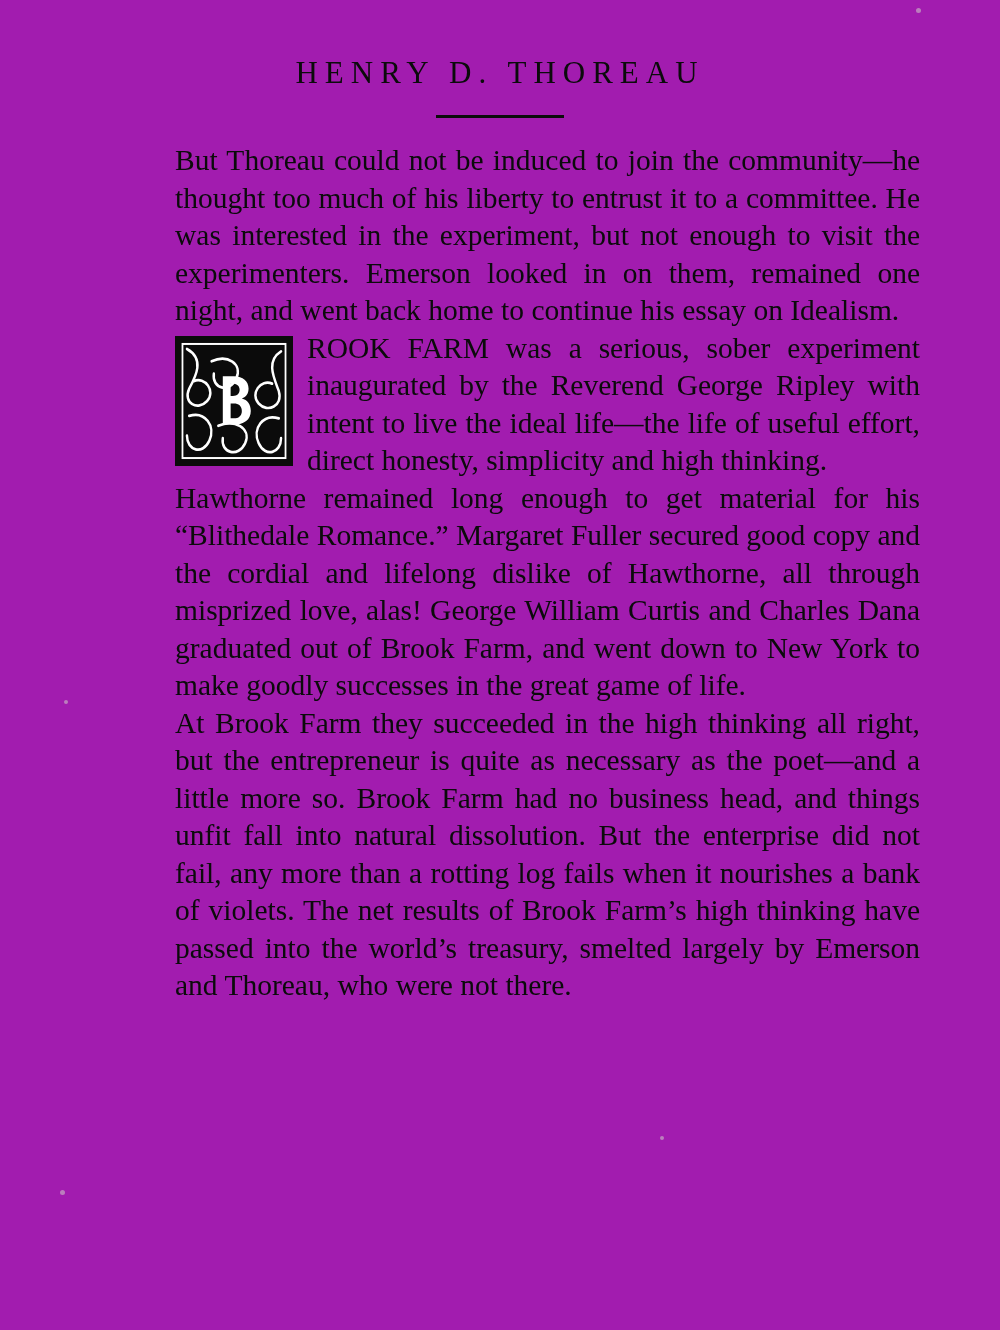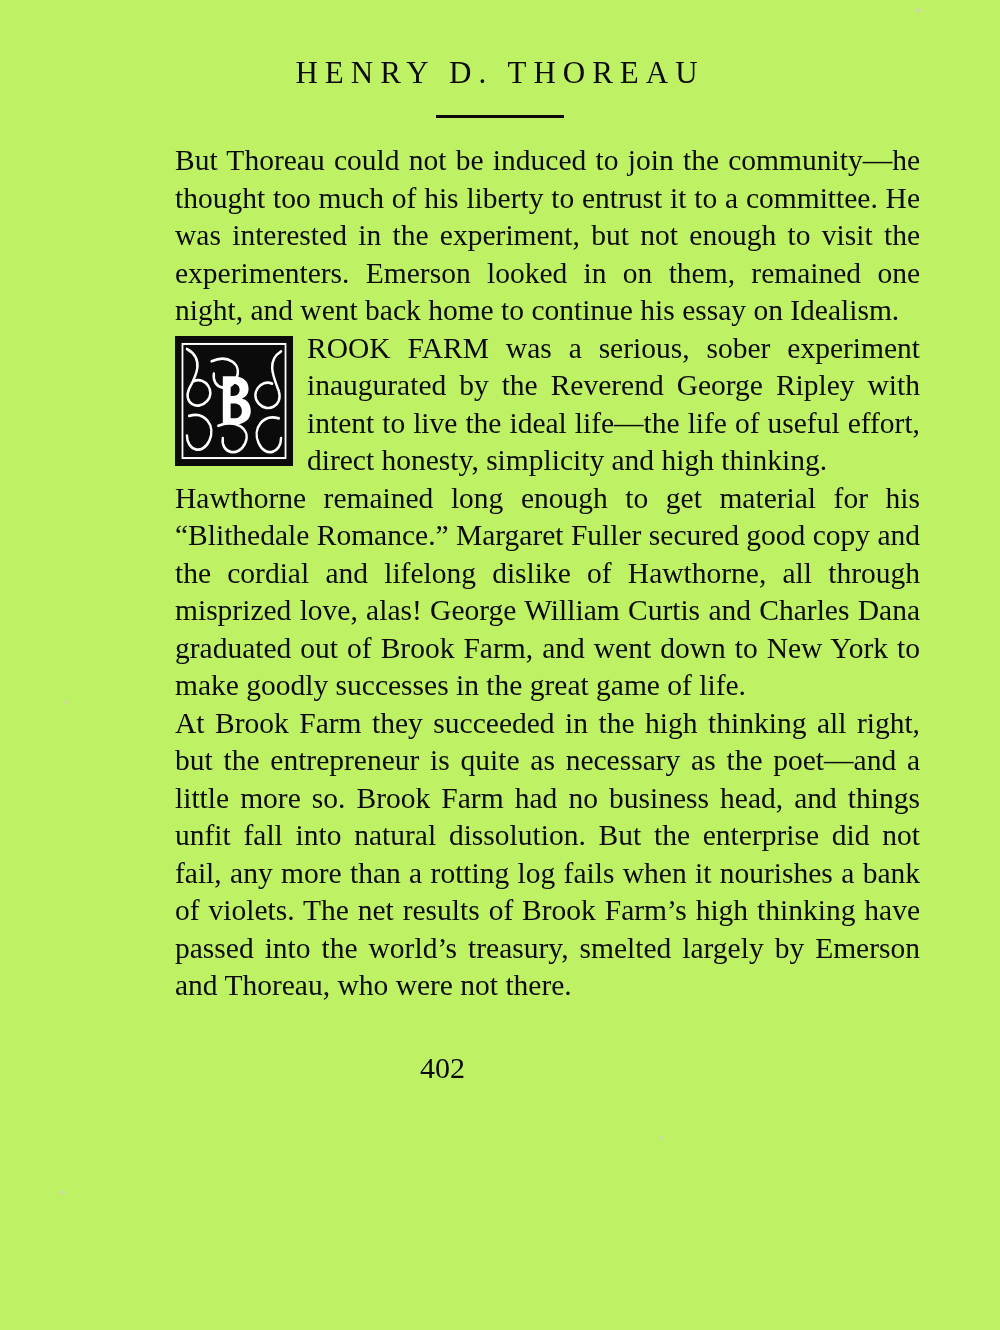--- a/index.html
+++ b/index.html
@@ -4,21 +4,21 @@
 <style>
   html, body {
     margin: 0;
     padding: 0;
     background: #ffffff;
   }
   .page {
     position: relative;
     width: 1000px;
     height: 1330px;
-    background: #bef264;
+    background: #a21caf;
     overflow: hidden;
     font-family: "Liberation Serif", serif;
     color: #111111;
   }
   .running-head {
     text-align: center;
     font-size: 31px;
     letter-spacing: 7px;
     margin-top: 55px;
     font-family: "Liberation Serif", serif;
@@ -123,15 +123,14 @@
     </p>
 
     <p class="para">
       <span class="ptext">Hawthorne remained long enough to get material for his “Blithedale Romance.” Margaret Fuller secured good copy and the cordial and lifelong dislike of Hawthorne, all through misprized love, alas! George William Curtis and Charles Dana graduated out of Brook Farm, and went down to New York to make goodly successes in the great game of life.</span>
     </p>
 
     <p class="para">
       <span class="ptext">At Brook Farm they succeeded in the high thinking all right, but the entrepreneur is quite as necessary as the poet—and a little more so. Brook Farm had no business head, and things unfit fall into natural dissolution. But the enterprise did not fail, any more than a rotting log fails when it nourishes a bank of violets. The net results of Brook Farm’s high thinking have passed into the world’s treasury, smelted largely by Emerson and Thoreau, who were not there.</span>
     </p>
 
-    <div class="folio">402</div>
   </div>
 </div>
 
 </body></html>

